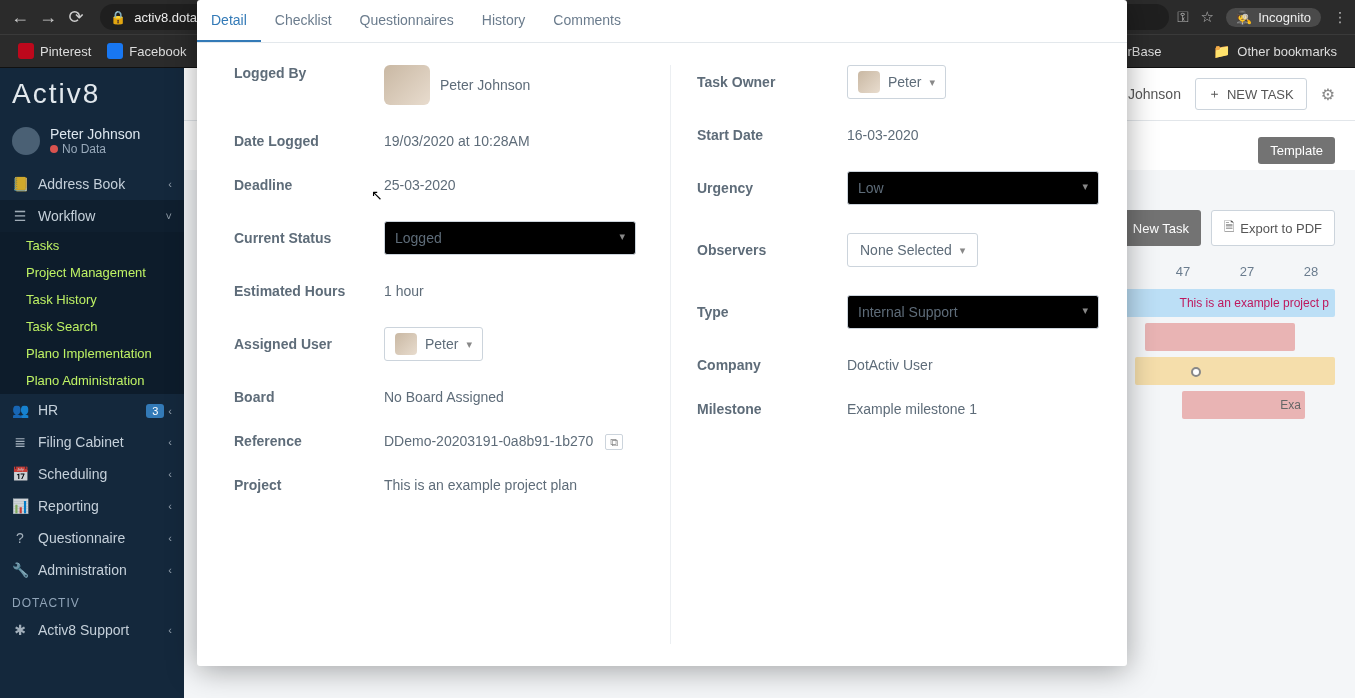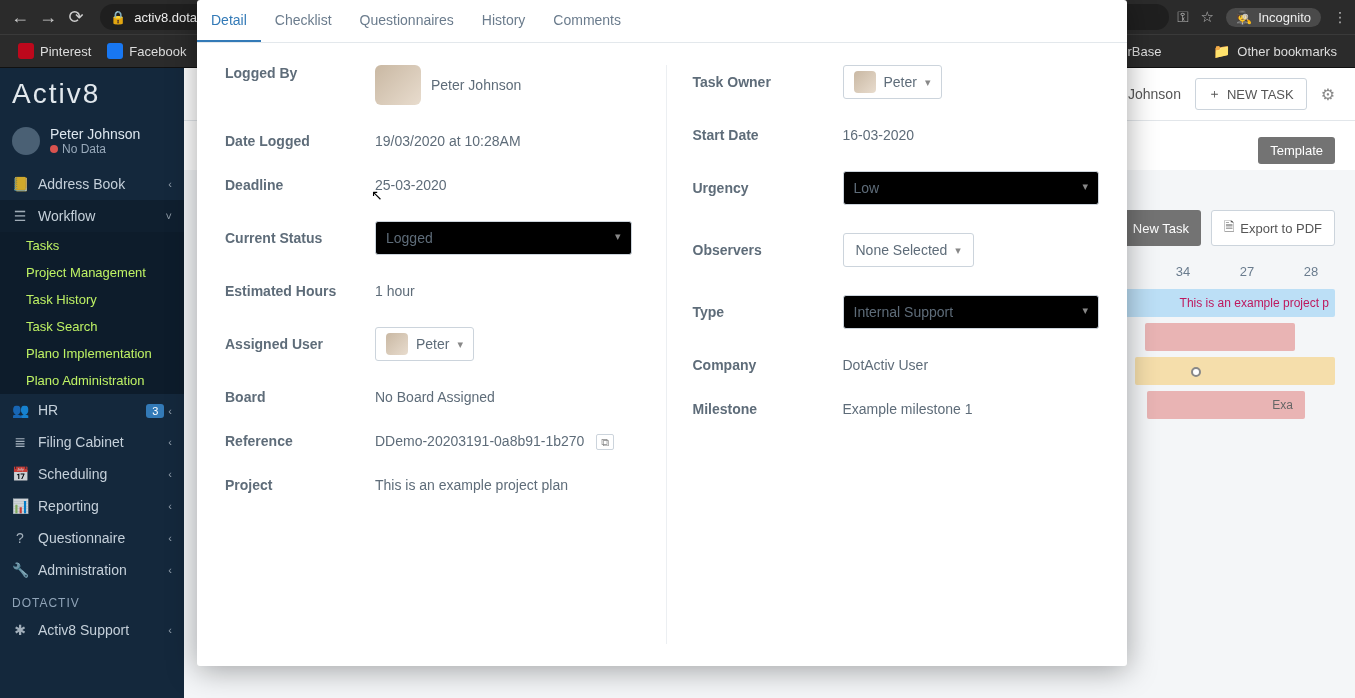--- a/index.html
+++ b/index.html
@@ -51,21 +51,21 @@
   .gantt-area { padding:40px 20px; color:#777; position:relative; height:500px; }
   .gantt-header { display:flex; justify-content:flex-end; gap:16px; color:#6a7c8e; font-size:13px; margin-bottom:10px; }
   .gantt-cell { width:48px; text-align:center; }
   .gantt-bar { height:28px; border-radius:2px; margin-bottom:6px; }
 
   
   .modal { position:absolute; left:197px; top:0; right:228px; height:666px; background:#fff; border-radius:3px; box-shadow:0 4px 30px rgba(0,0,0,.35); display:flex; flex-direction:column; font-size:14px; color:#555; }
   .tabs { display:flex; border-bottom:1px solid #e3e8ec; }
   .tab { padding:12px 14px; font-size:14px; color:#6b7c8d; cursor:pointer; }
   .tab.active { color:#337ab7; border-bottom:2px solid #337ab7; }
-  .modal-body { flex:1; padding:22px 28px; display:flex; gap:8px; overflow:auto; }
+  .modal-body { flex:1; padding:22px 28px; display:flex; gap:8px; overflow:auto;margin-left:9px; }
   .col { flex:1; display:flex; flex-direction:column; gap:28px; }
   .col.left { padding-right:26px; }
   .col.right { padding-left:26px; border-left:1px solid #eceff2; }
   .field { display:flex; align-items:center; }
   .field .label { width:150px; font-weight:600; color:#5e6c79; font-size:14px; }
   .field .value { flex:1; color:#5e6c79; }
   .logged-by { display:flex; align-items:center; gap:10px; }
   .logged-by .avimg { width:46px; height:40px; border-radius:6px; background:linear-gradient(135deg,#c9b8a3,#e8dcce); display:inline-block; }
   .select { width:100%; border:1px solid #ccd4dc; border-radius:3px; padding:8px 10px; background:#000000; color:#5e6c79; display:flex; justify-content:space-between; }
   .user-chip-btn { display:inline-flex; align-items:center; gap:8px; border:1px solid #ccd4dc; border-radius:3px; padding:5px 10px; background:#fff; }
@@ -239,30 +239,30 @@
     <div style="display:flex;justify-content:flex-end;padding:16px 20px 6px;background:#fff;">
       <button class="btn-primary">Template</button>
     </div>
     <div class="gantt-area">
       <div style="display:flex;justify-content:flex-end;gap:10px;margin-bottom:18px;">
         <button class="btn-primary">New Task</button>
         <button class="btn-outline">🗎 <span>Export to PDF</span></button>
       </div>
       <div class="gantt-header">
         <div class="gantt-cell">25</div>
-        <div class="gantt-cell">34</div>
+        <div class="gantt-cell">47</div>
         <div class="gantt-cell">27</div>
         <div class="gantt-cell">28</div>
       </div>
       <div class="gantt-bar" style="background:#bcdff6;width:230px;margin-left:auto;text-align:right;padding-right:6px;color:#be185d;font-size:12px;line-height:28px;">This is an example project p</div>
       <div class="gantt-bar" style="background:#e9b4b4;width:150px;margin-left:auto;margin-right:40px;"></div>
       <div class="gantt-bar" style="background:#f5deab;width:200px;margin-left:auto;position:relative;">
           <span style="position:absolute;left:56px;top:10px;width:10px;height:10px;border:2px solid #888;border-radius:50%;background:#fff;"></span>
         </div>
-      <div class="gantt-bar" style="background:#e9b4b4;width:158px;margin-left:auto;margin-right:30px;text-align:right;padding-right:12px;font-size:12px;line-height:28px;color:#666;">Exa</div>
+      <div class="gantt-bar" style="background:#e9b4b4;width:123px;margin-left:auto;margin-right:30px;text-align:right;padding-right:4px;font-size:12px;line-height:28px;color:#666;">Exa</div>
     </div>
   </div>
 </div>
 
 <div class="modal">
   <div class="tabs">
     <div class="tab active">Detail</div>
     <div class="tab">Checklist</div>
     <div class="tab">Questionnaires</div>
     <div class="tab">History</div>

